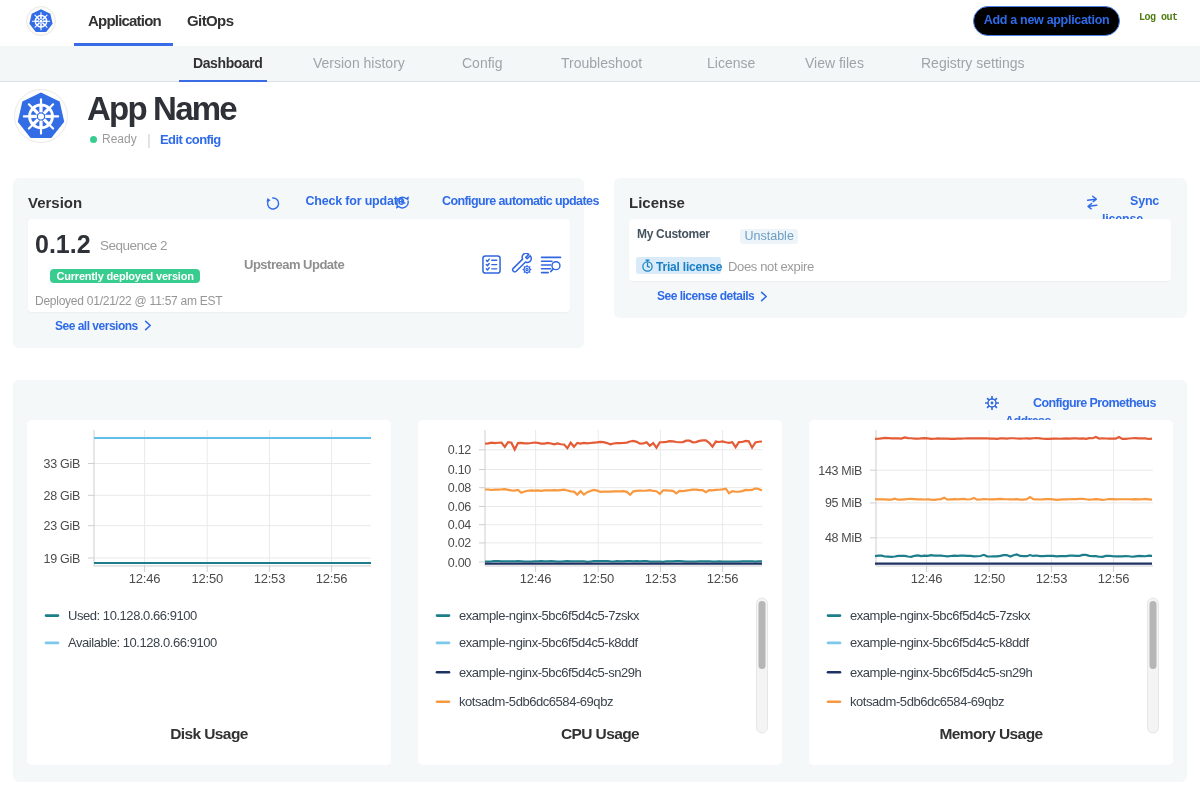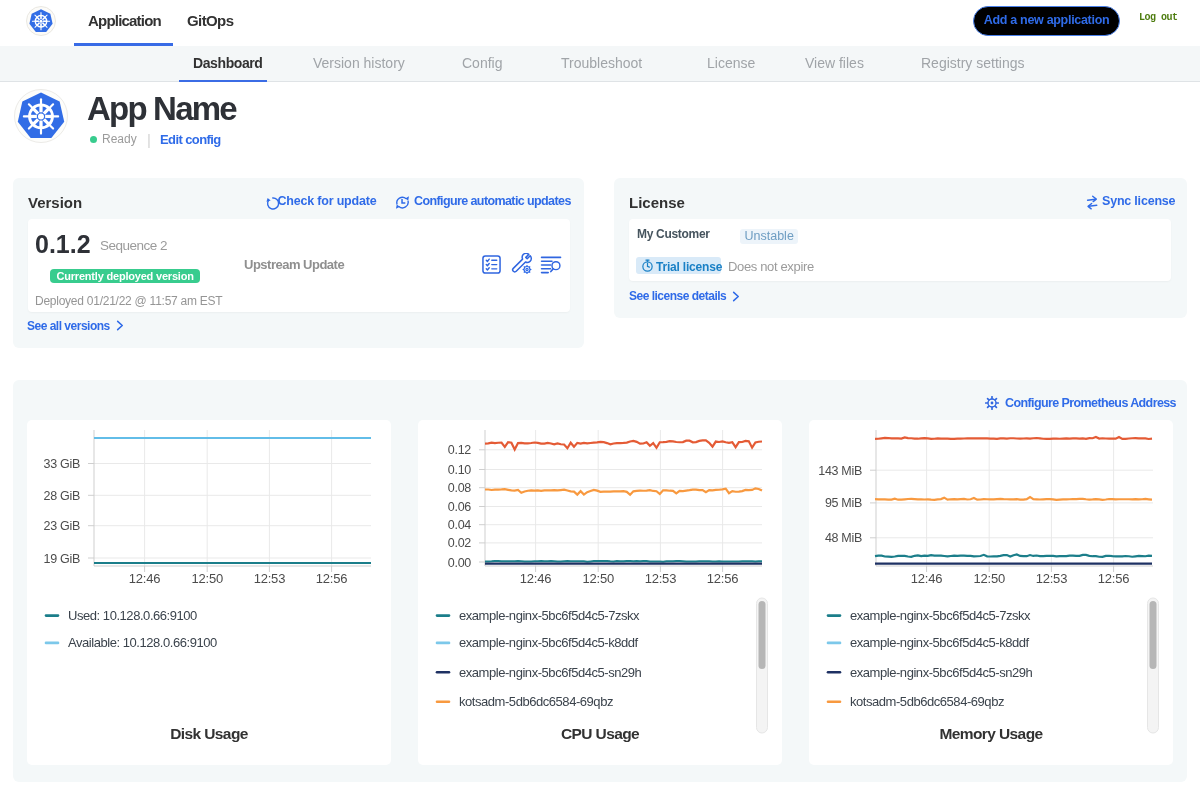--- a/index.html
+++ b/index.html
@@ -1,19 +1,19 @@
 <!DOCTYPE html>
 <html><head>
 <meta charset="utf-8">
 <style>
   * { margin:0; padding:0; box-sizing:border-box; }
   html,body { width:1200px; height:796px; background:#ffffff;
     font-family:"Liberation Sans", sans-serif; position:relative; overflow:hidden; }
   .abs { position:absolute; }
-  .link { color:#2f6be8; font-weight:bold; font-size:12.5px; letter-spacing:-0.2px; }
+  .link { color:#2f6be8; font-weight:bold; font-size:12.5px; letter-spacing:-0.2px;margin-left:28px; }
   .flex { display:flex; align-items:center; }
 </style>
 </head>
 <body>
 
 <div class="abs" style="left:26px;top:6px;width:30px;height:30px;border-radius:50%;background:#fcfbf8;border:1px solid #eae8e2;"></div>
 <svg class="abs" style="left:28px;top:8px;" width="26" height="26" viewBox="0 0 24 24">
     <polygon points="12.00,1.20 20.60,5.34 22.72,14.65 16.77,22.11 7.23,22.11 1.28,14.65 3.40,5.34" fill="#326de6"></polygon>
     <g stroke="#fff" stroke-width="1.3" fill="none">
       <circle cx="12.0" cy="12.2" r="5.3"></circle>

